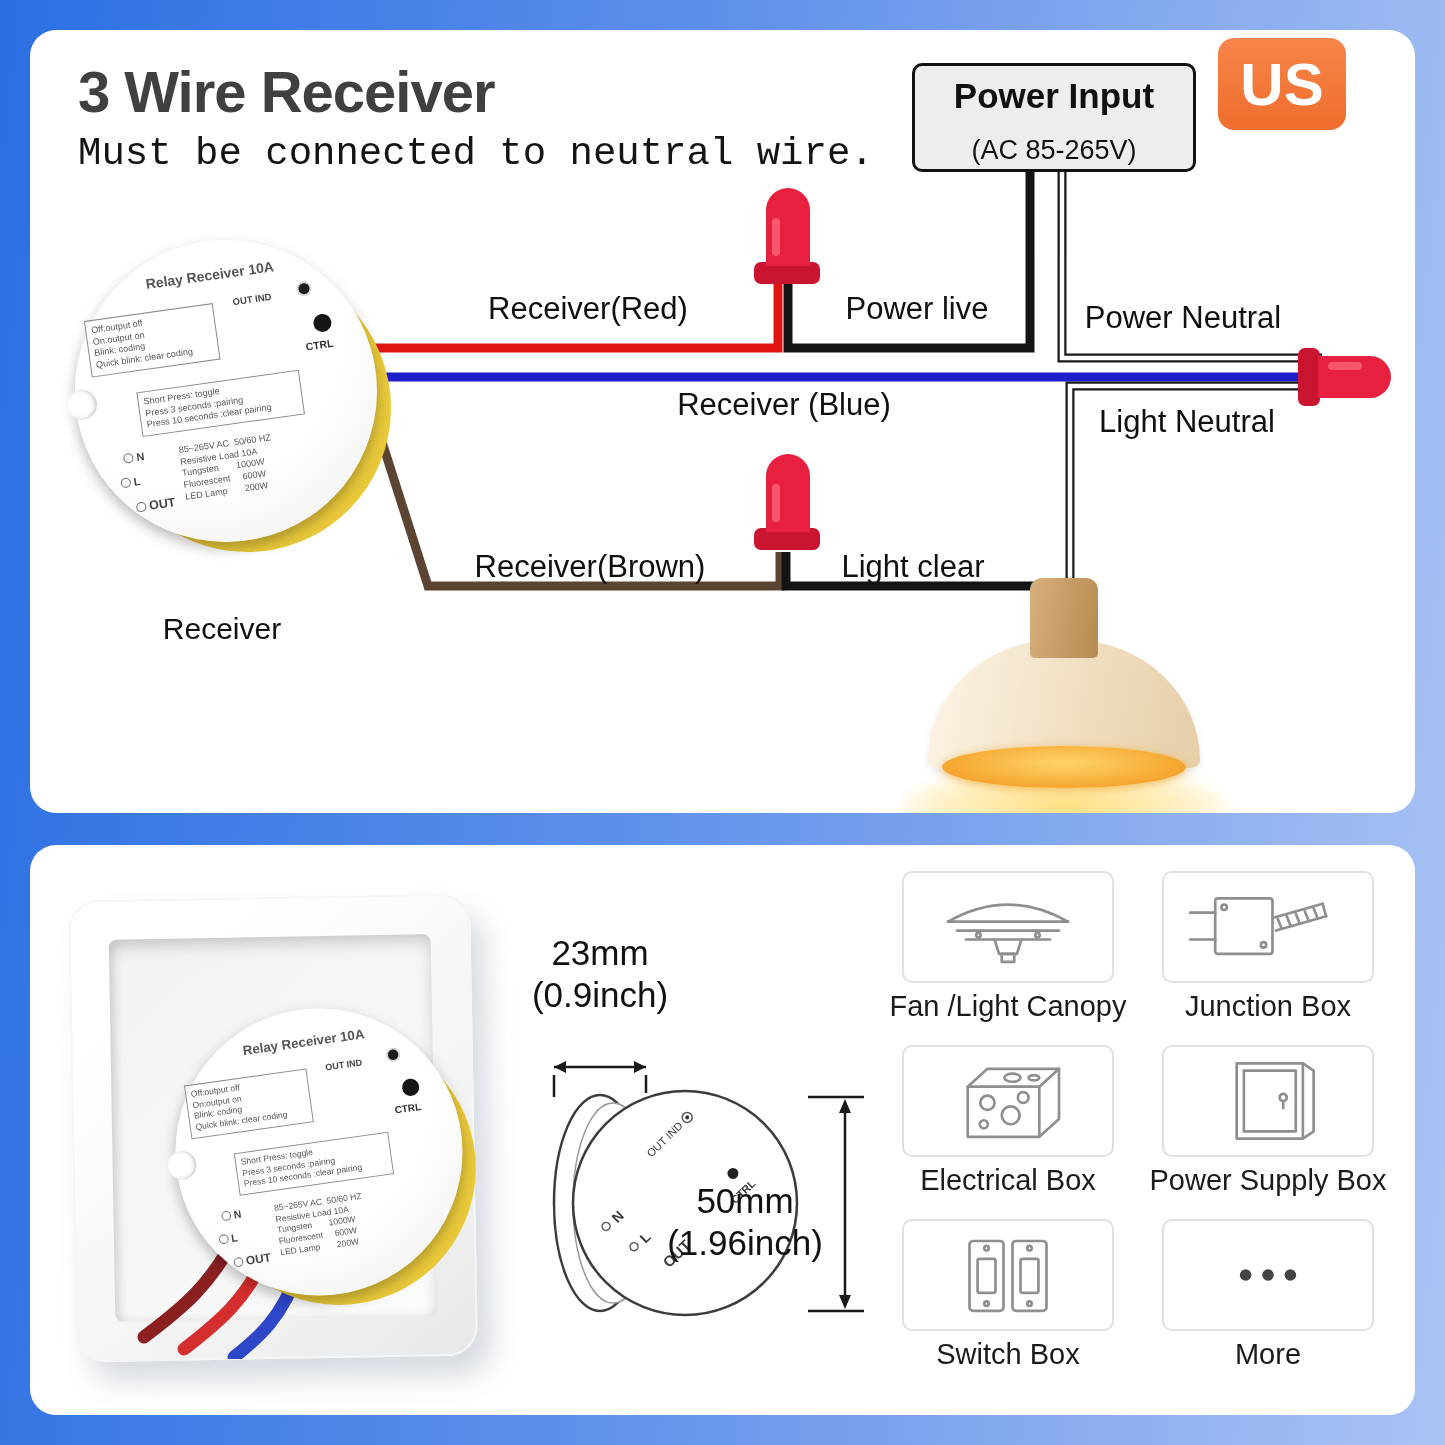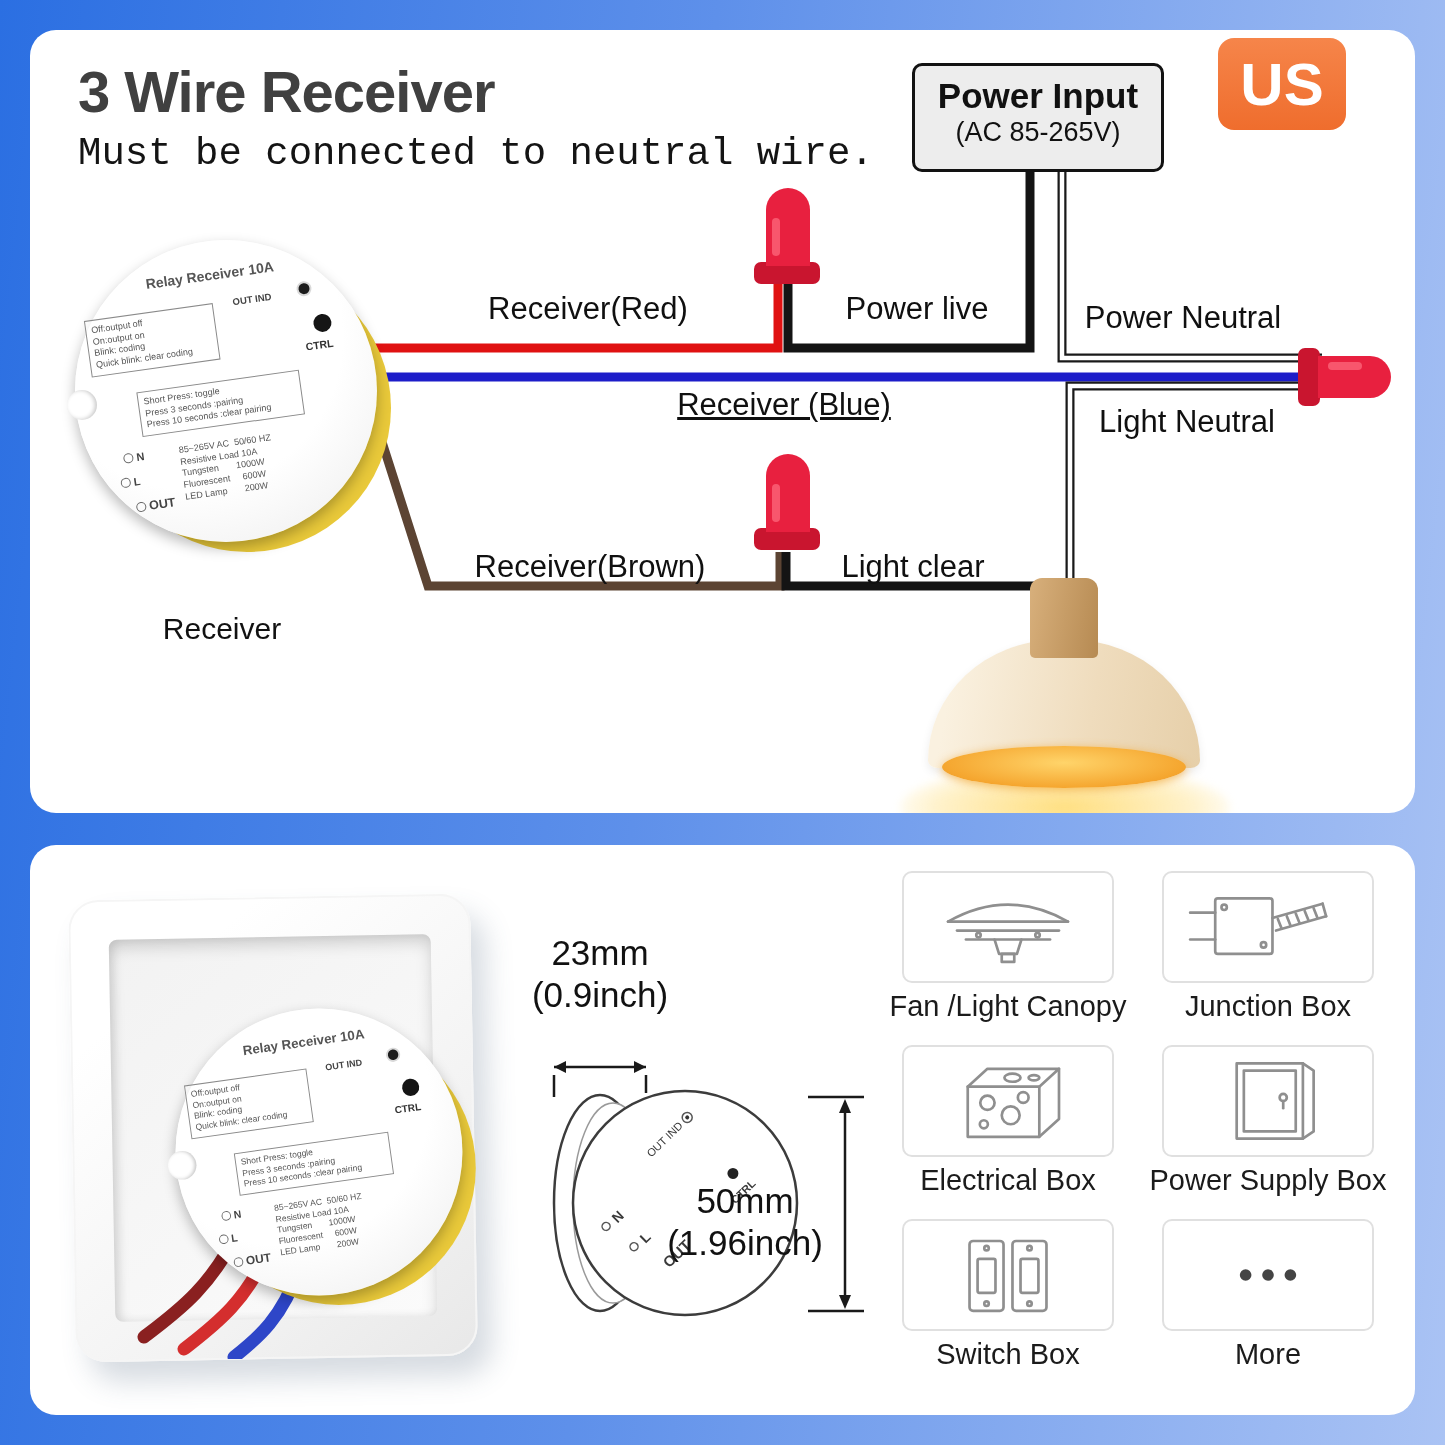--- a/index.html
+++ b/index.html
@@ -11,24 +11,24 @@
   .panel{position:absolute;background:#fff;border-radius:26px;overflow:hidden;}
   #topPanel{left:30px;top:30px;width:1385px;height:783px;}
   #bottomPanel{left:30px;top:845px;width:1385px;height:570px;}
 
   
   .main-title{position:absolute;left:48px;top:28px;font-size:58px;font-weight:800;letter-spacing:-1px;color:#404040;}
   .main-sub{position:absolute;left:48px;top:102px;font-size:39px;color:#141414;font-family:Liberation Mono, monospace;}
   .us-badge{position:absolute;left:1188px;top:8px;width:128px;height:92px;border-radius:16px;
     background:linear-gradient(180deg,#f6854a,#ef6d2d);color:#fff;font-size:60px;font-weight:800;
     display:flex;align-items:center;justify-content:center;}
-  .power-box{position:absolute;left:882px;top:33px;width:252px;height:109px;background:#ededed;
+  .power-box{position:absolute;left:882px;top:33px;width:284px;height:109px;background:#ededed;
     border:3.5px solid #121212;border-radius:10px;text-align:center;box-sizing:border-box;}
   .power-box .pb-title{font-size:35px;font-weight:700;margin-top:10px;}
-  .power-box .pb-volt{font-size:27px;margin-top:1px;}
+  .power-box .pb-volt{font-size:27px;margin-top:19px;}
   .wires{position:absolute;left:0;top:0;}
   .wire-label{position:absolute;transform:translateX(-50%);font-size:31px;color:#101010;white-space:nowrap;}
   .cap-title{position:absolute;left:72px;top:528px;width:240px;text-align:center;font-size:38px;font-weight:800;}
   .cap-sub{position:absolute;left:72px;top:582px;width:240px;text-align:center;font-size:30px;}
 
   
   .device{position:absolute;width:302px;height:302px;}
   #relayDevice{left:45px;top:210px;}
   #relayDevice2{left:138px;top:156px;transform:scale(.95);}
   .d-yellow{position:absolute;left:28px;top:24px;width:288px;height:288px;border-radius:50%;background:#e9c93a;}
@@ -190,21 +190,21 @@
   <div class="us-badge">US</div>
 
   <div class="power-box">
     <div class="pb-title">Power Input</div>
     <div class="pb-volt">(AC 85-265V)</div>
   </div>
 
   <div class="wire-label" style="left:558px;top:261px;text-align:right;">Receiver(Red)</div>
   <div class="wire-label" style="left:887px;top:261px;">Power live</div>
   <div class="wire-label" style="left:1153px;top:270px;">Power Neutral</div>
-  <div class="wire-label" style="left:754px;top:357px;text-decoration:underline;">Receiver (Blue)</div>
+  <div class="wire-label" style="left:754px;top:357px;">Receiver (Blue)</div>
   <div class="wire-label" style="left:1157px;top:374px;">Light Neutral</div>
   <div class="wire-label" style="left:560px;top:519px;">Receiver(Brown)</div>
   <div class="wire-label" style="left:883px;top:519px;">Light clear</div>
 
   <div class="cap-sub">Receiver</div>
 </div>
 
 <div class="panel" id="bottomPanel">
 
   <div class="jbox">

